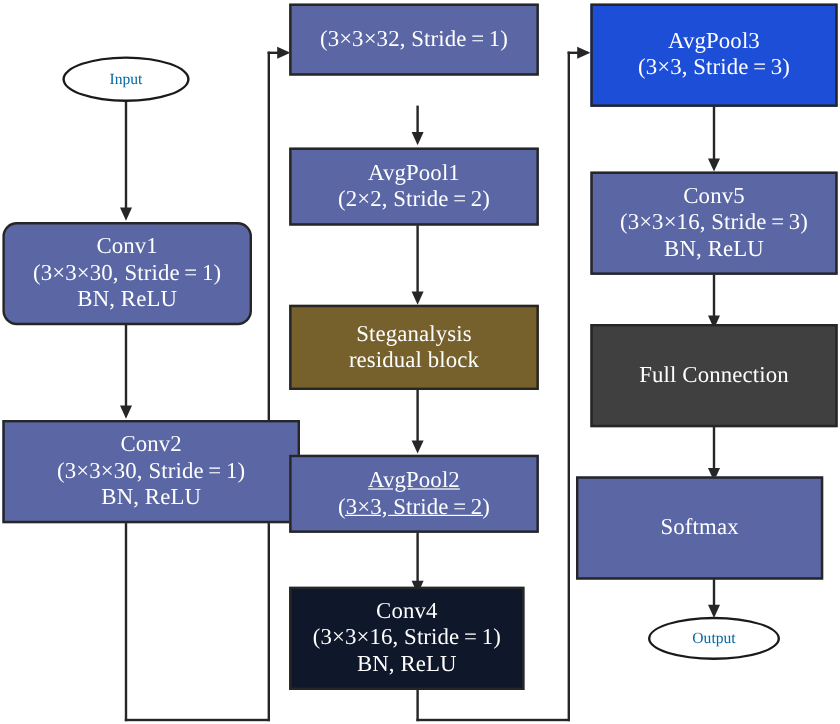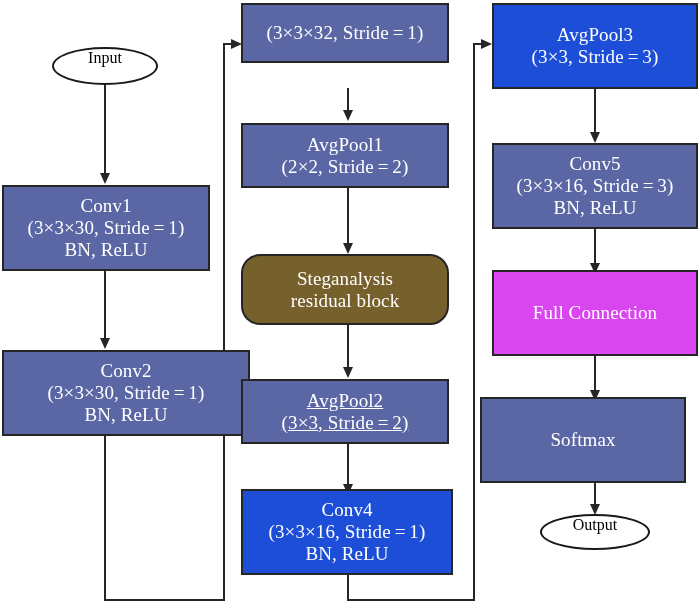--- a/index.html
+++ b/index.html
@@ -33,25 +33,25 @@
   .node .ln {
     display: block;
     white-space: nowrap;
   }
   .terminal {
     position: absolute;
     box-sizing: border-box;
     border: 2px solid #1a1a1a;
     border-radius: 50%;
     background: #ffffff;
-    color: #000000;
+    color: #0369a1;
     display: flex;
-    align-items: flex-start;
+    align-items: center;
     justify-content: center;
-    font-size: 16px;
+    font-size: 13px;
     z-index: 3;
   }
   .edge-v, .edge-h {
     position: absolute;
     background: #262626;
     z-index: 1;
   }
   .edge-v { width: 2px; }
   .edge-h { height: 2px; }
   .arrow-down {
@@ -78,21 +78,21 @@
 
 <div id="canvas">
 
   <div class="terminal" style="left:52px; top:47px; width:106px; height:38px;">
     <span>Input</span>
   </div>
 
   <div class="edge-v" style="left:104px; top:85px; height:89px;"></div>
   <div class="arrow-down" style="left:99.5px; top:173px;"></div>
 
-  <div class="node" style="left:2px; top:185px; width:208px; height:86px; background:#5A67A4;">
+  <div class="node" style="left:2px; top:185px; width:208px; height:86px; background:#5A67A4;border-radius:12px;">
     <span class="ln">Conv1</span>
     <span class="ln">(3×3×30, Stride = 1)</span>
     <span class="ln">BN, ReLU</span>
   </div>
 
   <div class="edge-v" style="left:104px; top:270px; height:69px;"></div>
   <div class="arrow-down" style="left:99.5px; top:338px;"></div>
 
   <div class="node" style="left:2px; top:350px; width:248px; height:86px; background:#5A67A4;">
     <span class="ln">Conv2</span>
@@ -116,37 +116,37 @@
   <div class="arrow-down" style="left:342.5px; top:110px;"></div>
 
   <div class="node" style="left:241px; top:123px; width:208px; height:65px; background:#5A67A4;">
     <span class="ln">AvgPool1</span>
     <span class="ln">(2×2, Stride = 2)</span>
   </div>
 
   <div class="edge-v" style="left:347px; top:187px; height:58px;"></div>
   <div class="arrow-down" style="left:342.5px; top:243px;"></div>
 
-  <div class="node" style="left:241px; top:254px; width:208px; height:71px; background:#76612C;border-radius:19px;">
+  <div class="node" style="left:241px; top:254px; width:208px; height:71px; background:#76612C;">
     <span class="ln">Steganalysis</span>
     <span class="ln">residual block</span>
   </div>
 
   <div class="edge-v" style="left:347px; top:324px; height:45px;"></div>
   <div class="arrow-down" style="left:342.5px; top:367px;"></div>
 
   <div class="node" style="left:241px; top:379px; width:208px; height:65px; background:#5A67A4;text-decoration:underline;">
     <span class="ln">AvgPool2</span>
     <span class="ln">(3×3, Stride = 2)</span>
   </div>
 
   <div class="edge-v" style="left:347px; top:443px; height:43px;"></div>
   <div class="arrow-down" style="left:342.5px; top:484px;"></div>
 
-  <div class="node" style="left:241px; top:489px; width:212px; height:86px; background:#1d4ed8;font-family:Liberation Serif, serif;">
+  <div class="node" style="left:241px; top:489px; width:196px; height:86px; background:#0f172a;font-family:Liberation Serif, serif;">
     <span class="ln">Conv4</span>
     <span class="ln">(3×3×16, Stride = 1)</span>
     <span class="ln">BN, ReLU</span>
   </div>
 
   <div class="edge-v" style="left:347px; top:574px; height:27px;"></div>
   <div class="edge-h" style="left:347px; top:599px; width:128px;"></div>
   <div class="edge-v" style="left:473px; top:43px; height:558px;"></div>
   <div class="edge-h" style="left:473px; top:43px; width:17px;"></div>
   <div class="arrow-right" style="left:481px; top:38.5px;"></div>
@@ -161,21 +161,21 @@
 
   <div class="node" style="left:492px; top:143px; width:206px; height:86px; background:#5A67A4;">
     <span class="ln">Conv5</span>
     <span class="ln">(3×3×16, Stride = 3)</span>
     <span class="ln">BN, ReLU</span>
   </div>
 
   <div class="edge-v" style="left:594px; top:228px; height:37px;"></div>
   <div class="arrow-down" style="left:589.5px; top:263px;"></div>
 
-  <div class="node" style="left:492px; top:270px; width:206px; height:86px; background:#d946ef;">
+  <div class="node" style="left:492px; top:270px; width:206px; height:86px; background:#404040;">
     <span class="ln">Full Connection</span>
   </div>
 
   <div class="edge-v" style="left:594px; top:355px; height:37px;"></div>
   <div class="arrow-down" style="left:589.5px; top:390px;"></div>
 
   <div class="node" style="left:480px; top:397px; width:206px; height:86px; background:#5A67A4;">
     <span class="ln">Softmax</span>
   </div>
 

